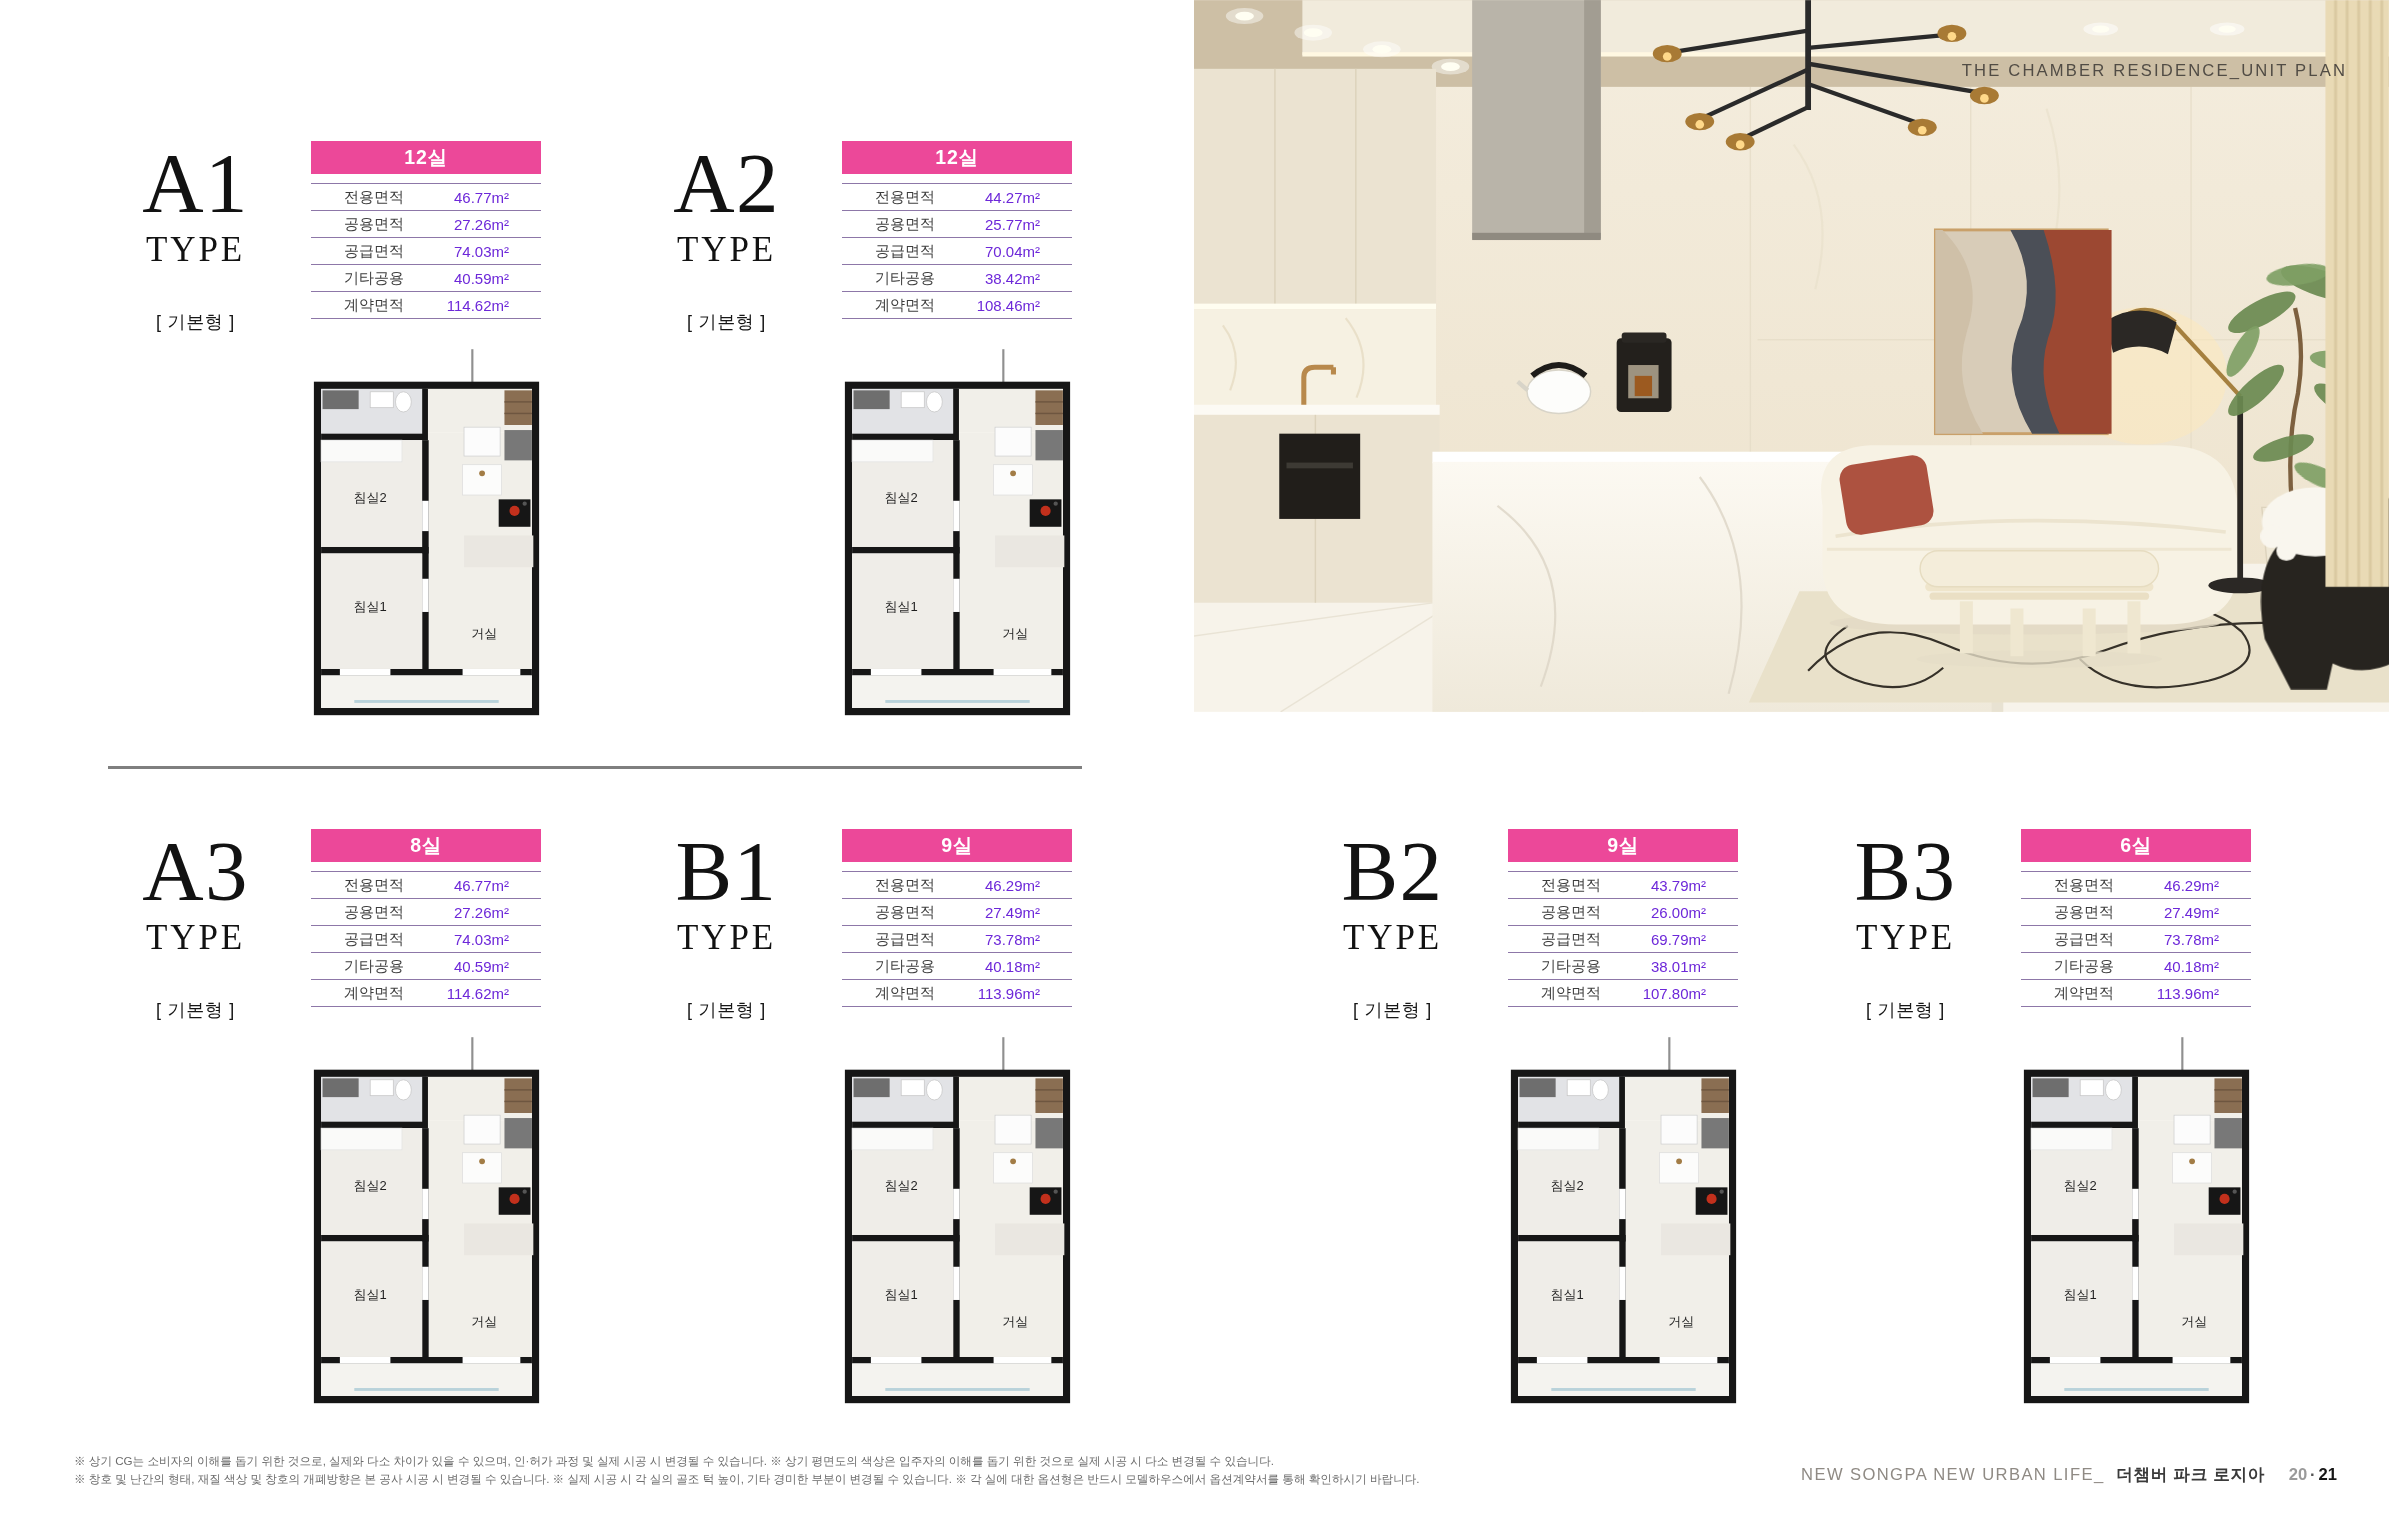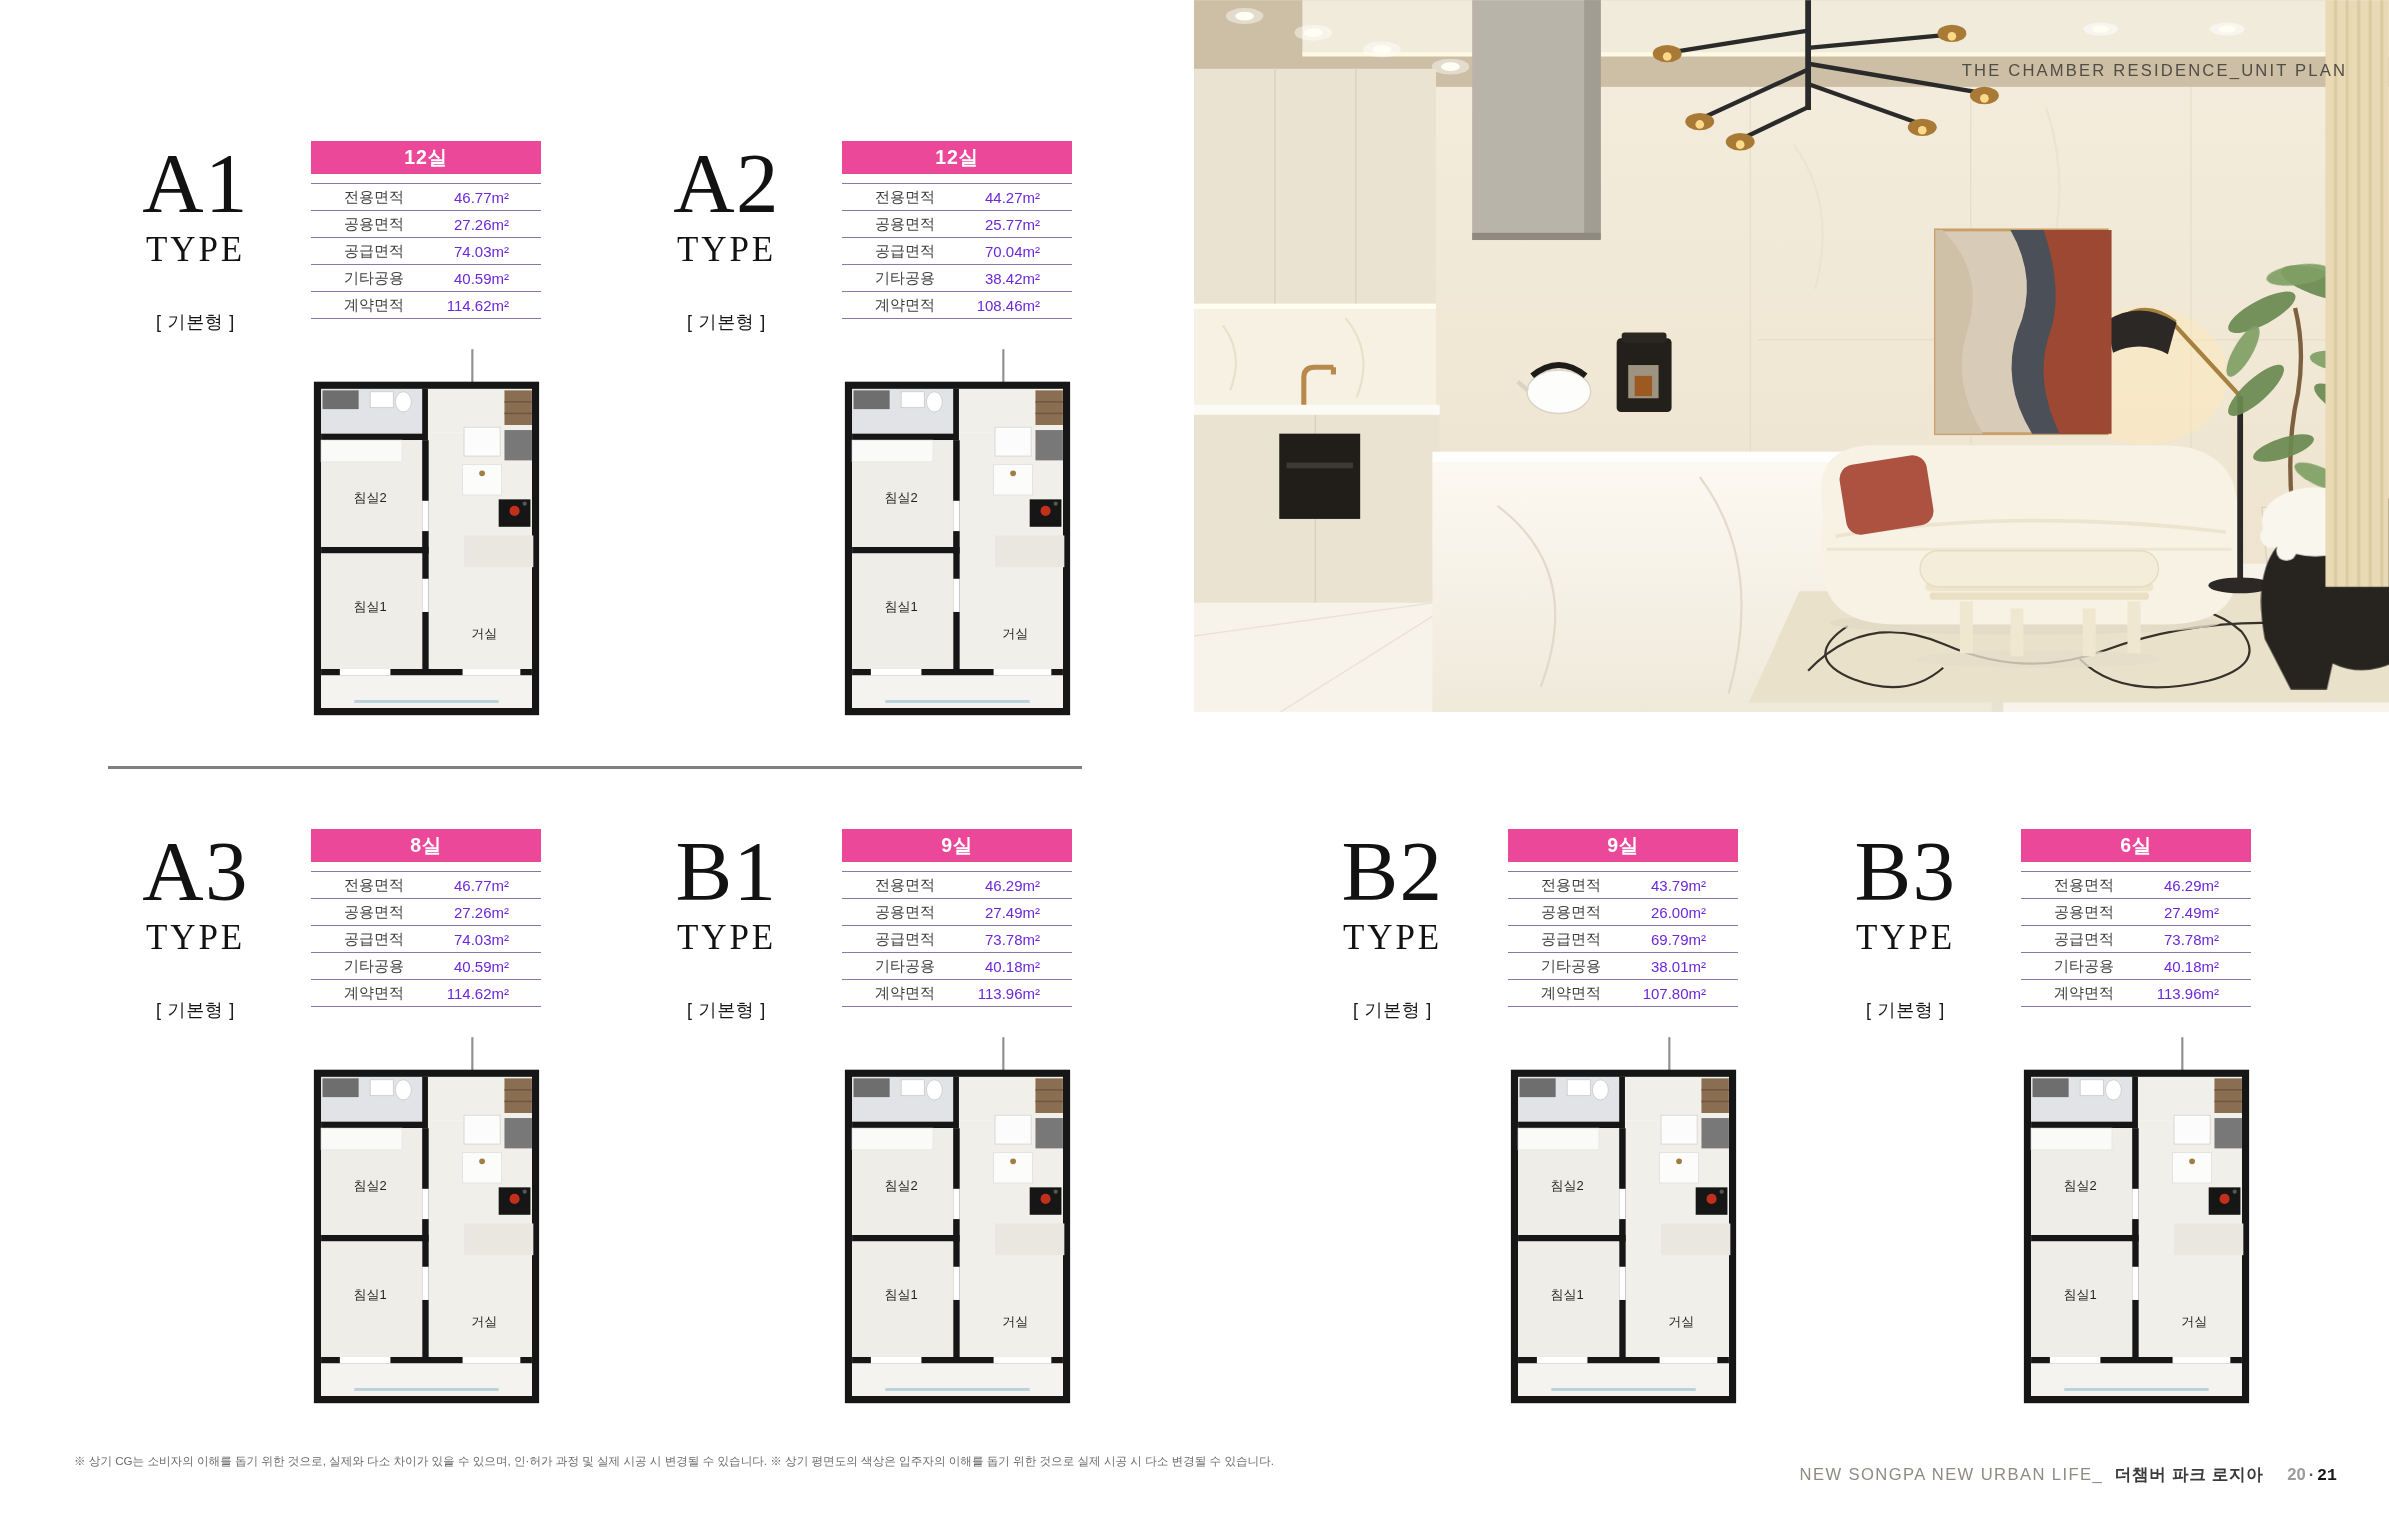--- a/index.html
+++ b/index.html
@@ -26,21 +26,21 @@
   .divider{position:absolute;left:108px;top:766px;width:974px;height:2.9px;background:#7f7f7f;}
   .disclaimer{position:absolute;left:74px;font-size:11.6px;color:#6b6b6b;letter-spacing:0;white-space:nowrap;}
   .disclaimer.l1{top:1454px;}
   .disclaimer.l2{top:1472px;}
   .page-footer{position:absolute;top:1464px;right:52px;font-size:16.6px;white-space:nowrap;}
   .footer-brand{color:#8f8a84;letter-spacing:1.4px;}
   .footer-project{color:#3a3a3a;font-weight:bold;margin-left:7px;letter-spacing:0.7px;}
   .footer-pages{margin-left:19px;font-weight:bold;}
   .footer-page-left{color:#9a9a9a;}
   .footer-page-sep{color:#555;margin:0 2.9px;}
-  .footer-page-right{color:#161616;font-family:Liberation Mono, monospace;}
+  .footer-page-right{color:#161616;}
   
   .photo-wrap{position:absolute;left:1194px;top:0;width:1195px;height:712px;}
   .photo-wrap svg{display:block;}
   .photo-caption{font-family:"Liberation Sans", sans-serif;letter-spacing:3px;}
   
   .plan-label{font-family:"Liberation Sans", sans-serif;}
 </style>
 </head>
 <body>
 
@@ -734,20 +734,21 @@
     <text class="plan-label" x="82" y="362" text-anchor="middle" font-size="18" fill="#1f1f1f">침실1</text>
     <text class="plan-label" x="240" y="400" text-anchor="middle" font-size="18" fill="#1f1f1f">거실</text>
   </svg>
 </div>
   </div>
 </div>
 
   <div class="divider"></div>
 
   <div class="disclaimer l1">※ 상기 CG는 소비자의 이해를 돕기 위한 것으로, 실제와 다소 차이가 있을 수 있으며, 인·허가 과정 및 실제 시공 시 변경될 수 있습니다.   ※ 상기 평면도의 색상은 입주자의 이해를 돕기 위한 것으로 실제 시공 시 다소 변경될 수 있습니다.</div>
+  <div class="disclaimer l2">※ 창호 및 난간의 형태, 재질 색상 및 창호의 개폐방향은 본 공사 시공 시 변경될 수 있습니다.   ※ 실제 시공 시 각 실의 골조 턱 높이, 기타 경미한 부분이 변경될 수 있습니다.   ※ 각 실에 대한 옵션형은 반드시 모델하우스에서 옵션계약서를 통해 확인하시기 바랍니다.</div>
   <div class="page-footer">
     <span class="footer-brand">NEW SONGPA NEW URBAN LIFE_</span>
     <span class="footer-project">더챔버 파크 로지아</span>
     <span class="footer-pages">
       <span class="footer-page-left">20</span><span class="footer-page-sep">·</span><span class="footer-page-right">21</span>
     </span>
   </div>
 </div>
 
 

